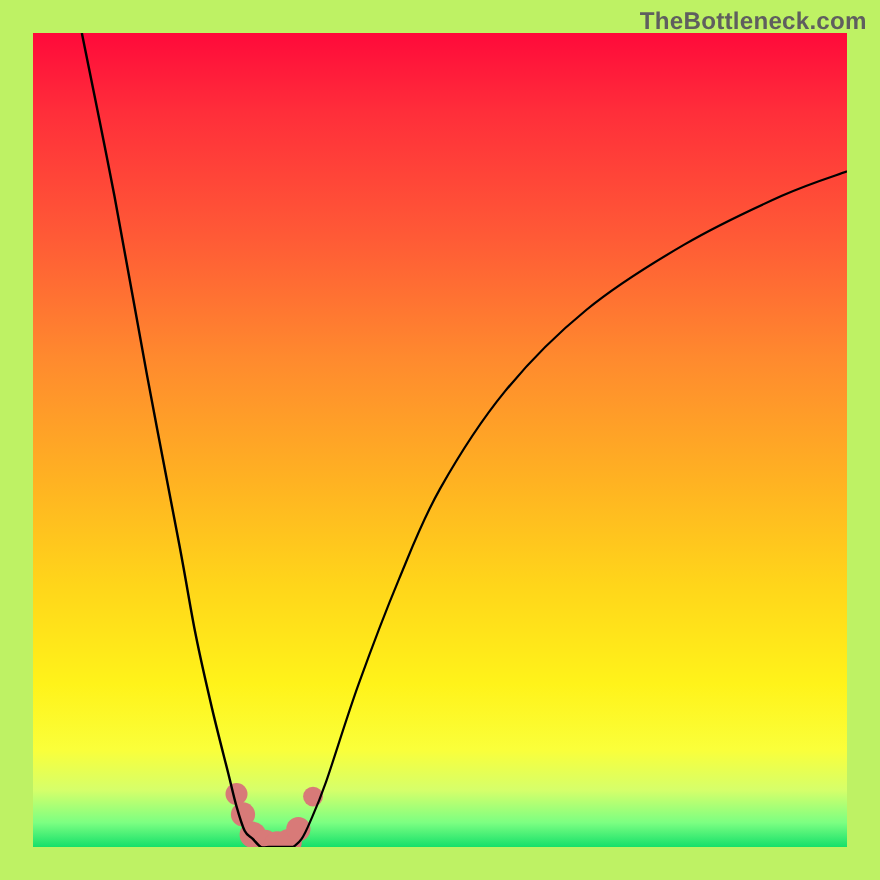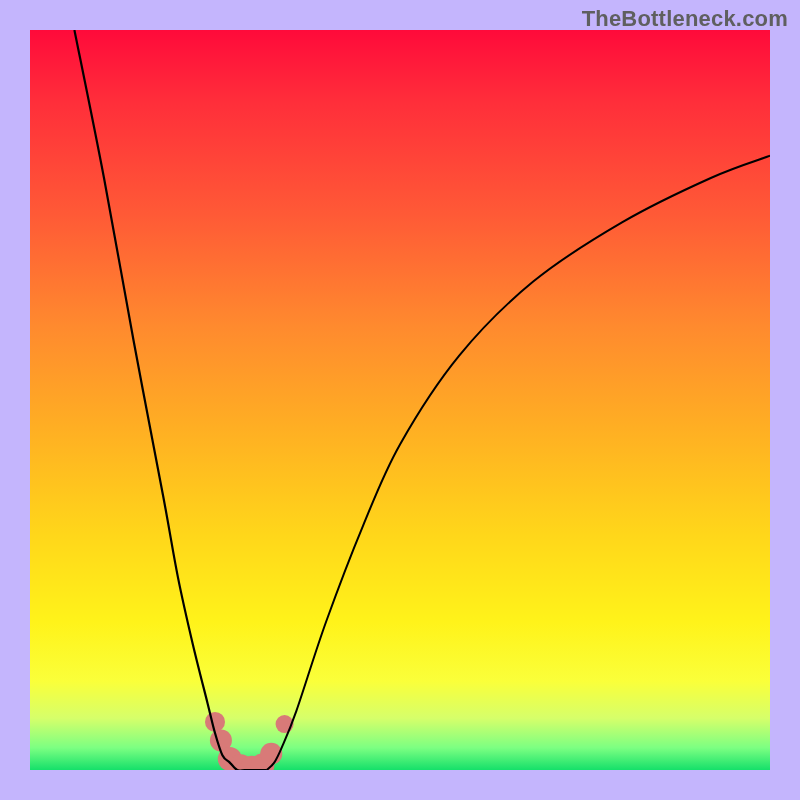--- a/index.html
+++ b/index.html
@@ -1,21 +1,21 @@
 <!DOCTYPE html>
 <html><head>
 <meta charset="utf-8">
 <style>
   * { margin: 0; padding: 0; box-sizing: border-box; }
   html, body { width: 800px; height: 800px; overflow: hidden; background: #000; }
   .frame {
     position: relative;
     width: 800px;
     height: 800px;
-    background: #c4b5fd;
+    background: #bef264;
   }
   .plot-area {
     position: absolute;
     left: 30px;
     top: 30px;
     width: 740px;
     height: 740px;
     background: linear-gradient(to bottom,
       #ff0a3a 0%,
       #ff2f3a 10%,

